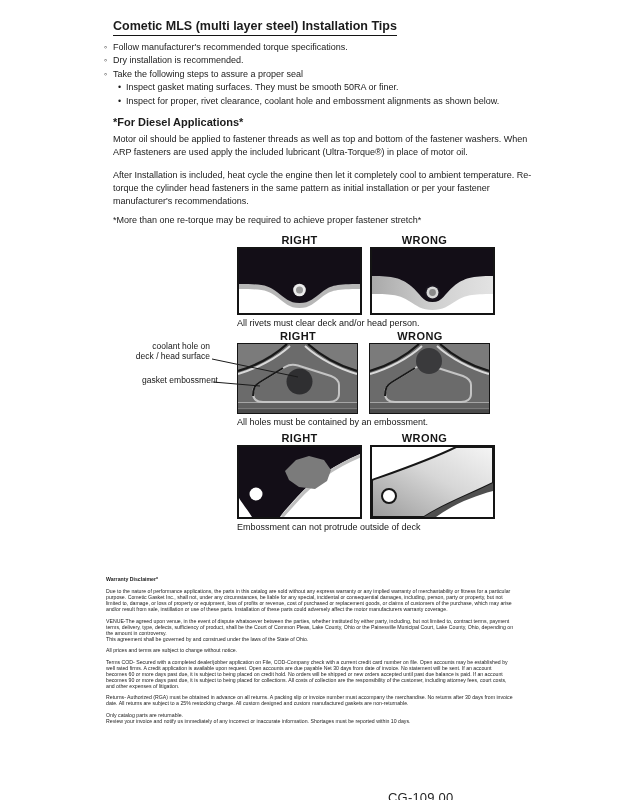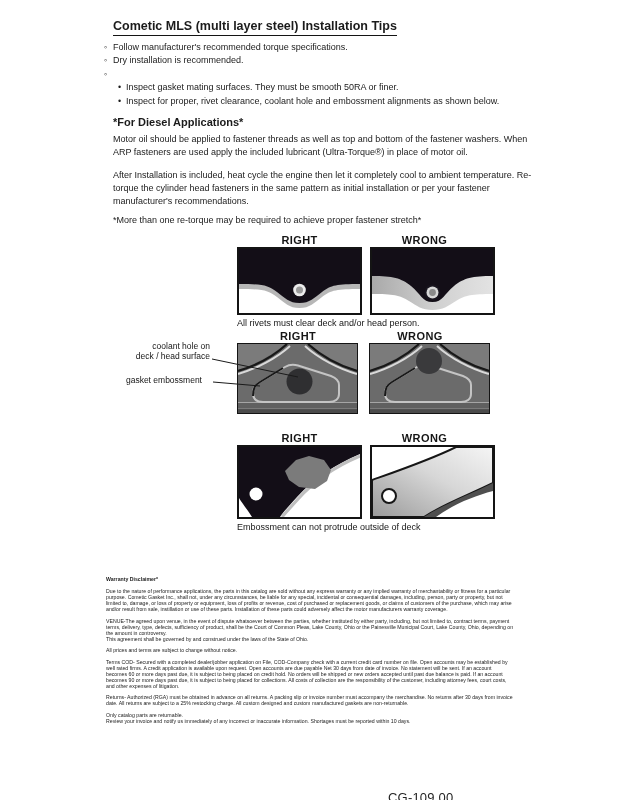--- a/index.html
+++ b/index.html
@@ -33,21 +33,21 @@
   #dg1{left:237px;top:234px;}
   #dg1 .dg-label{width:125px;} #dg1 .dg-boxes{gap:8px;}
   #dg2{left:237px;top:330px;}
   #dg2 .dg-label{width:122px;} #dg2 .dg-boxes{gap:11px;}
   #dg2 .dg-box{border-width:1.5px;}
   #dg3{left:237px;top:432px;}
   #dg3 .dg-label{width:125px;} #dg3 .dg-boxes{gap:8px;}
   
   .anno{font-size:8.5px;line-height:10px;text-align:right;color:#161616;}
   #anno-hole{left:96px;top:341px;width:114px;}
-  #anno-emb{left:88px;top:375px;width:114px;}
+  #anno-emb{left:104px;top:375px;width:114px;}
   #anno-lines{left:210px;top:336px;z-index:5;}
   
   #legal{left:106px;top:576px;width:408px;font-size:5.2px;line-height:6px;color:#232323;}
   #legal .lh{font-weight:bold;margin:0 0 6px 0;}
   #legal p{margin:0 0 5.5px 0;}
   #legal p.tight{margin:0;}
   #legal p.tight-last{margin:0 0 5.5px 0;}
   
   #footer{left:388px;top:790px;font-size:13px;color:#242424;letter-spacing:0.2px;text-align:center;}
 </style>
@@ -60,20 +60,21 @@
   <div class="bullet-row">
     <span class="mk">◦</span>
     <span>Follow manufacturer's recommended torque specifications.</span>
   </div>
   <div class="bullet-row">
     <span class="mk">◦</span>
     <span>Dry installation is recommended.</span>
   </div>
   <div class="bullet-row">
     <span class="mk">◦</span>
+    <span>Take the following steps to assure a proper seal</span>
   </div>
   <div class="bullet-row sub">
     <span class="mk">•</span>
     <span>Inspect gasket mating surfaces.  They must be smooth 50RA or finer.</span>
   </div>
   <div class="bullet-row sub">
     <span class="mk">•</span>
     <span>Inspect for proper, rivet clearance, coolant hole and embossment alignments as shown below.</span>
   </div>
 </div>
@@ -165,20 +166,21 @@
         <line x1="0" y1="58.5" x2="119" y2="58.5" stroke="#a5a5a5" stroke-width="1.2"></line>
         <rect y="59.1" width="119" height="9.9" fill="#606060"></rect>
         <line x1="0" y1="64.8" x2="119" y2="64.8" stroke="#8f8f8f" stroke-width="0.8"></line>
         <rect y="65.2" width="119" height="3.8" fill="#4b4b4b"></rect>
         <path d="M15,49 C15,44 17,41 22,38 L47,23 C51,20.5 55,20 60,21.5 L93,32 C98,34 101,37 101,41 L101,50 C101,55 97,58 91,58 L25,58 C18,58 15,55 15,49 Z" fill="none" stroke="var(--embossment-line,#c4c4c4)" stroke-width="2"></path>
         <path d="M15,52 C15,44 17,41 22,38 L45,24" fill="none" stroke="#191919" stroke-width="2"></path>
         <circle cx="59" cy="17" r="13" fill="#3a3a3c"></circle>
       </svg>
     </div>
   </div>
+  <div class="dg-caption">All holes must be contained by an embossment.</div>
 </div>
 
 <div class="abs" id="dg3">
   <div class="dg-labels">
     <div class="dg-label">RIGHT</div>
     <div class="dg-label">WRONG</div>
   </div>
   <div class="dg-boxes">
     <div class="dg-box">
       <svg width="121" height="70" viewBox="0 0 121 70">

